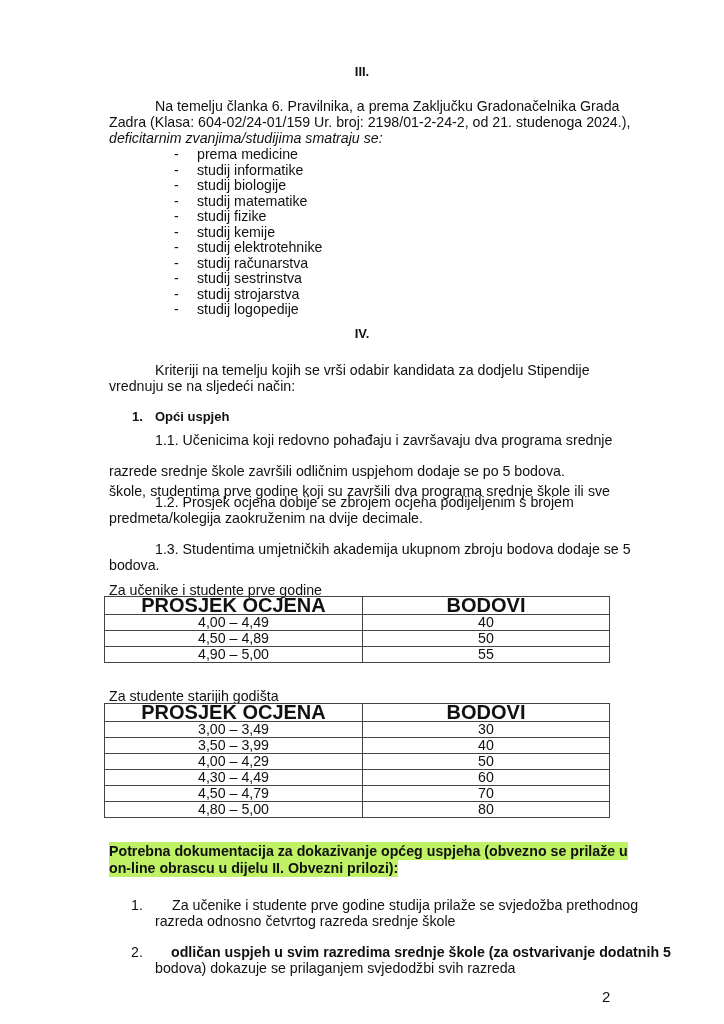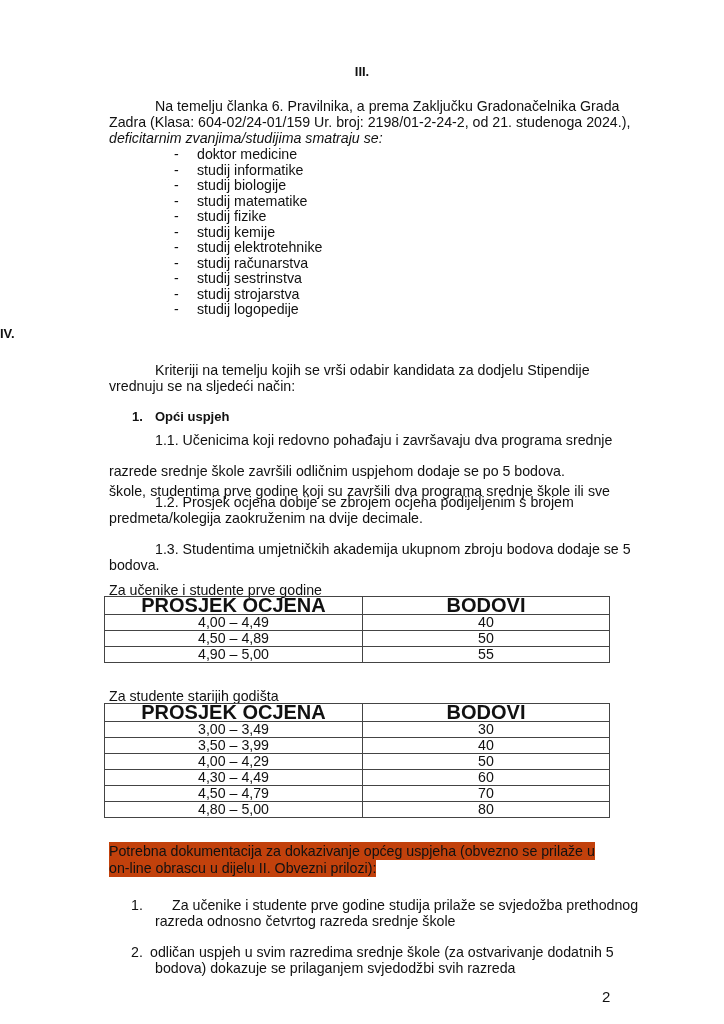--- a/index.html
+++ b/index.html
@@ -7,35 +7,35 @@
          font-family:"Liberation Sans", sans-serif; color:#111; font-size:14.2px; }
   .abs { position:absolute; }
   .line { position:absolute; white-space:nowrap; line-height:16px; }
   .heading { font-weight:bold; font-size:13px; }
   .justify { text-align:justify; text-align-last:justify; }
   table.grade { position:absolute; left:104px; width:506px; border-collapse:collapse; }
   table.grade td, table.grade th { border:1px solid #444; text-align:center; padding:0;
       height:15px; line-height:15px; font-size:14.2px; font-weight:normal; }
   table.grade th { font-weight:bold; font-size:20px; height:17px; line-height:17px; }
   table.grade td:first-child, table.grade th:first-child { width:257px; }
-  .hl { background:#c2410c; font-weight:normal;margin-top:36px; }
+  .hl { background:#bef264; font-weight:bold;margin-top:36px; }
 </style>
 </head>
 <body>
 
 <div class="line heading" style="left:0;width:724px;text-align:center;top:64px;">III.</div>
 
 <div class="line justify" style="left:155px;width:455px;top:98px;">Na temelju članka 6. Pravilnika, a prema Zaključku Gradonačelnika Grada</div>
 <div class="line justify" style="left:109px;width:501px;top:114px;">Zadra (Klasa: 604-02/24-01/159 Ur. broj: 2198/01-2-24-2, od 21. studenoga 2024.),</div>
 <div class="line" style="left:109px;top:130px;font-style:italic;">deficitarnim zvanjima/studijima smatraju se:</div>
 
 <div>
   <div class="abs" style="top:146px;height:16px;left:0;">
     <span class="line" style="left:174px;">-</span>
-    <span class="line" style="left:197px;">doktor medicine</span>
+    <span class="line" style="left:197px;">prema medicine</span>
   </div>
   <div class="abs" style="top:162px;height:16px;left:0;">
     <span class="line" style="left:174px;">-</span>
     <span class="line" style="left:197px;">studij informatike</span>
   </div>
   <div class="abs" style="top:177px;height:16px;left:0;">
     <span class="line" style="left:174px;">-</span>
     <span class="line" style="left:197px;">studij biologije</span>
   </div>
   <div class="abs" style="top:193px;height:16px;left:0;">
@@ -65,21 +65,21 @@
   <div class="abs" style="top:286px;height:16px;left:0;">
     <span class="line" style="left:174px;">-</span>
     <span class="line" style="left:197px;">studij strojarstva</span>
   </div>
   <div class="abs" style="top:301px;height:16px;left:0;">
     <span class="line" style="left:174px;">-</span>
     <span class="line" style="left:197px;">studij logopedije</span>
   </div>
 </div>
 
-<div class="line heading" style="left:0;width:724px;top:326px;">IV.</div>
+<div class="line heading" style="left:0;width:724px;text-align:center;top:326px;">IV.</div>
 
 <div class="line" style="left:155px;top:362px;">Kriteriji na temelju kojih se vrši odabir kandidata za dodjelu Stipendije</div>
 <div class="line" style="left:109px;top:378px;">vrednuju se na sljedeći način:</div>
 
 <div class="line heading" style="left:132px;top:409px;">1.</div>
 <div class="line heading" style="left:155px;top:409px;">Opći uspjeh</div>
 
 <div class="line justify" style="left:155px;width:455px;top:432px;">1.1. Učenicima koji redovno pohađaju i završavaju dva programa srednje</div>
 <div class="line justify" style="left:109px;width:501px;top:448px;margin-top:35px;">škole, studentima prve godine koji su završili dva programa srednje škole ili sve</div>
 <div class="line" style="left:109px;top:463px;text-align:center;">razrede srednje škole završili odličnim uspjehom dodaje se po 5 bodova.</div>
@@ -152,17 +152,17 @@
 <div class="line" style="left:109px;top:860px;">
   <span class="hl" style="padding:1px 0;">on-line obrascu u dijelu II. Obvezni prilozi):</span>
 </div>
 
 <div>
   <div class="line" style="left:131px;top:897px;">1.</div>
   <div class="line" style="left:172px;top:897px;">Za učenike i studente prve godine studija prilaže se svjedožba prethodnog</div>
   <div class="line" style="left:155px;top:913px;">razreda odnosno četvrtog razreda srednje škole</div>
 
   <div class="line" style="left:131px;top:944px;">2.</div>
-  <div class="line" style="left:150px;top:944px;">odličan uspjeh u svim razredima srednje škole (za ostvarivanje dodatnih 5</div>
+  <div class="line" style="left:171px;top:944px;font-weight:bold;">odličan uspjeh u svim razredima srednje škole (za ostvarivanje dodatnih 5</div>
   <div class="line" style="left:155px;top:960px;">bodova) dokazuje se prilaganjem svjedodžbi svih razreda</div>
 </div>
 
 <div class="line" style="left:602px;top:989px;font-size:15px;">2</div>
 
 </body></html>

